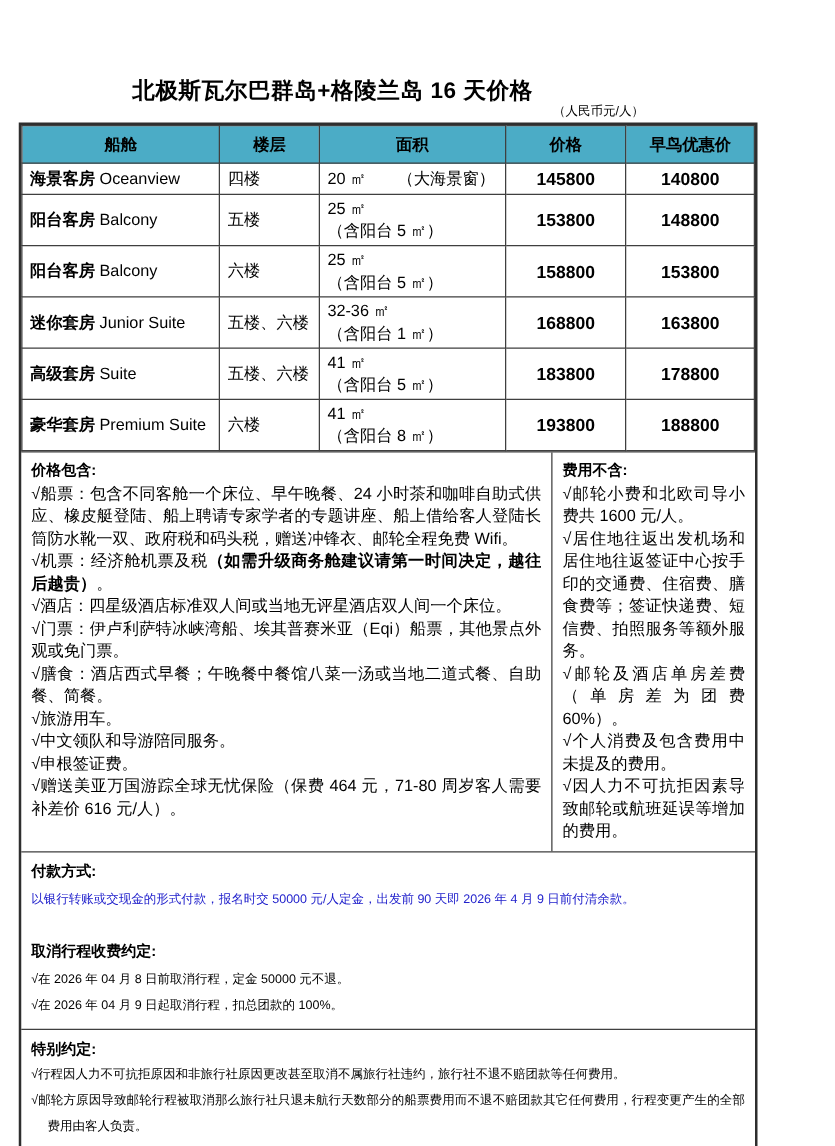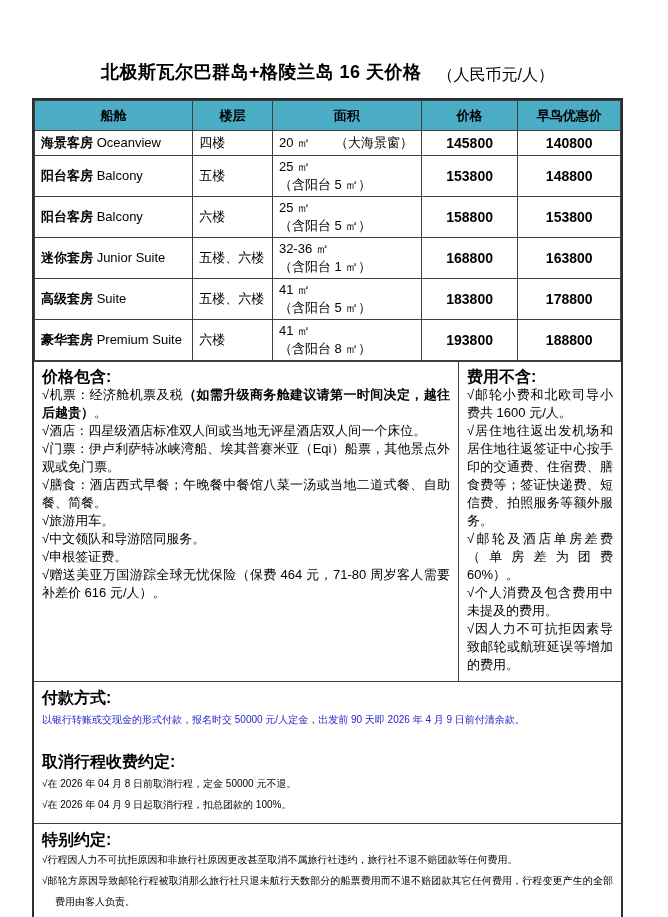--- a/index.html
+++ b/index.html
@@ -7,26 +7,26 @@
     --payment-text:#2222cc;
     --border:#3f3f3f;
     --outer-border:#2e2e2e;
   }
   *{box-sizing:border-box;}
   html,body{margin:0;padding:0;}
   body{
     width:668px;height:917px;background:#ffffff;color:#000;
     font-family:"Liberation Sans","DejaVu Sans",sans-serif;
   }
-  .page{position:relative;width:621px;height:917px;overflow:hidden;margin-left:17px;}
+  .page{position:relative;width:621px;height:917px;overflow:hidden;}
 
   
   .title-row{display:flex;justify-content:center;align-items:flex-end;gap:16px;padding-top:44px;height:84px;}
   .doc-title{font-size:18px;font-weight:bold;margin:0;letter-spacing:.5px;}
-  .doc-subtitle{font-size:16px;position:relative;top:2px;}
+  .doc-subtitle{font-size:10px;position:relative;top:12px;}
 
   
   .content{margin:14px 15px 0 15px;border:2px solid var(--outer-border);}
 
   
   table.price-table{width:100%;border-collapse:collapse;table-layout:fixed;}
   .price-table th,.price-table td{border:1px solid var(--border);padding:2px 6px;font-size:13px;}
   .price-table thead th{
     background:var(--header-bg);color:#000;font-weight:bold;height:30px;text-align:center;
   }
@@ -37,21 +37,21 @@
   td.floor{text-align:left;}
   td.area .area-val{display:inline-block;min-width:56px;}
   td.area .area-note{white-space:nowrap;}
   td.num{text-align:center;font-weight:bold;font-size:14px;}
 
   
   .row2{display:flex;border-top:1px solid var(--border);}
   .cell{padding:5px 8px 7px 8px;}
   .cell.left{width:425px;border-right:1px solid var(--border);}
   .cell.right{flex:1;}
-  .sec-heading{font-weight:bold;font-size:16px;line-height:19px;}
+  .sec-heading{font-weight:bold;font-size:12px;line-height:19px;}
   .cell p{margin:0;font-size:13px;line-height:18px;text-align:justify;}
 
   .full{border-top:1px solid var(--border);}
   .full p{margin:0;font-size:10px;line-height:21.5px;text-align:left;}
   .full .sec-heading{line-height:21.5px;}
   .blue-text{color:var(--payment-text);}
   .cancel-heading{margin-top:21px;}
 
   .special p{padding-left:13px;text-indent:-13px;line-height:20.8px;text-align:justify;}
 </style>
@@ -126,20 +126,21 @@
           <td class="area"><span class="area-val">41 ㎡</span><span class="area-note">（含阳台 8 ㎡）</span></td>
           <td class="num">193800</td>
           <td class="num">188800</td>
         </tr>
       </tbody>
     </table>
 
     <div class="row2">
       <div class="cell left">
         <div class="sec-heading">价格包含:</div>
+        <p>√船票：包含不同客舱一个床位、早午晚餐、24 小时茶和咖啡自助式供应、橡皮艇登陆、船上聘请专家学者的专题讲座、船上借给客人登陆长筒防水靴一双、政府税和码头税，赠送冲锋衣、邮轮全程免费 Wifi。</p>
         <p><span>√机票：经济舱机票及税</span><b>（如需升级商务舱建议请第一时间决定，越往后越贵）</b><span>。</span></p>
         <p>√酒店：四星级酒店标准双人间或当地无评星酒店双人间一个床位。</p>
         <p>√门票：伊卢利萨特冰峡湾船、埃其普赛米亚（Eqi）船票，其他景点外观或免门票。</p>
         <p>√膳食：酒店西式早餐；午晚餐中餐馆八菜一汤或当地二道式餐、自助餐、简餐。</p>
         <p>√旅游用车。</p>
         <p>√中文领队和导游陪同服务。</p>
         <p>√申根签证费。</p>
         <p>√赠送美亚万国游踪全球无忧保险（保费 464 元，71-80 周岁客人需要补差价 616 元/人）。</p>
       </div>
       <div class="cell right">

